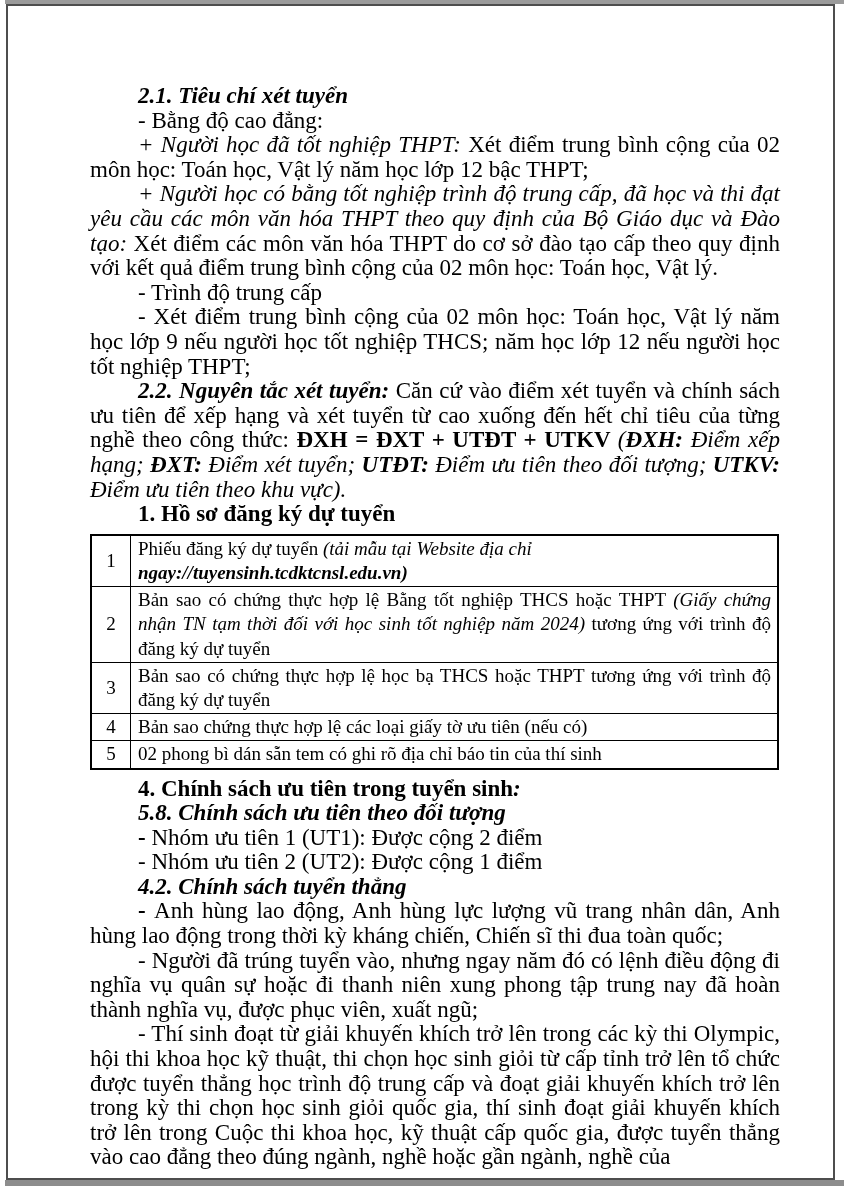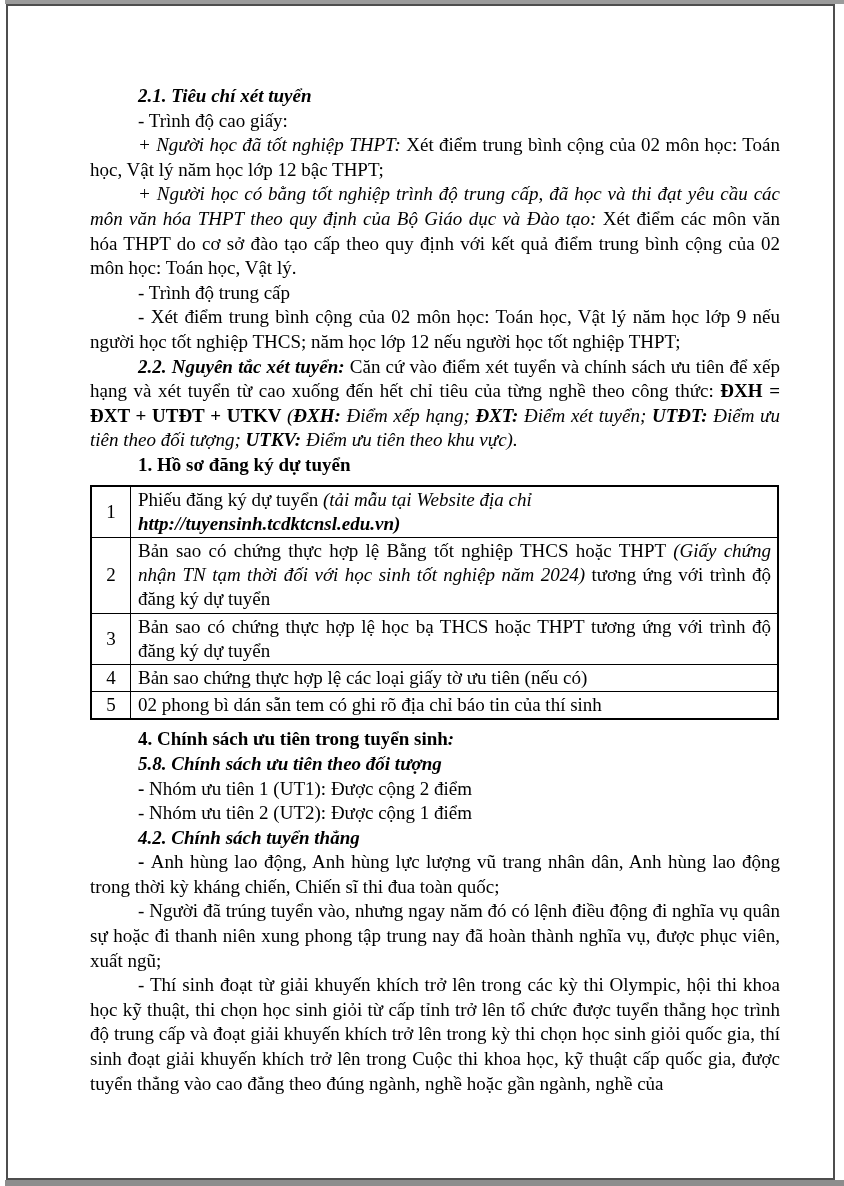--- a/index.html
+++ b/index.html
@@ -25,21 +25,21 @@
     background: #ffffff;
     border: 2px solid #4e4e4e;
   }
   .content {
     position: absolute; left: 82px; top: 78px; width: 690px;
   }
   .content p {
     margin: 0;
     text-indent: 48px;
     text-align: justify;
-    font-size: 19px;
+    font-size: 23px;
     line-height: 24.6px;
   }
   .rs-b  { font-weight: bold; }
   .rs-i  { font-style: italic; margin-top: 36px; }
   .rs-bi { font-weight: bold; font-style: italic; }
 
   table.dossier {
     border-collapse: collapse;
     width: 689px;
     table-layout: fixed;
@@ -65,33 +65,33 @@
 </head>
 <body>
 
 <div class="viewer">
   <div class="strip-top" style="background: rgb(155, 155, 155);"></div>
   <div class="strip-bottom" style="background: rgb(141, 141, 141);"></div>
   <div class="page" style="border-color: rgb(78, 78, 78);">
     <div class="content">
       <div id="before-table">
           <p><span class="rs-bi">2.1. Tiêu chí xét tuyển</span></p>
-          <p><span>- Trình độ cao giấy:</span></p>
+          <p><span>- Bằng độ cao đẳng:</span></p>
           <p><span class="rs-i">+ Người học đã tốt nghiệp THPT:</span><span> Xét điểm trung bình cộng của 02 môn học: Toán học, Vật lý năm học lớp 12 bậc THPT;</span></p>
           <p><span class="rs-i">+ Người học có bằng tốt nghiệp trình độ trung cấp, đã học và thi đạt yêu cầu các môn văn hóa THPT theo quy định của Bộ Giáo dục và Đào tạo:</span><span> Xét điểm các môn văn hóa THPT do cơ sở đào tạo cấp theo quy định với kết quả điểm trung bình cộng của 02 môn học: Toán học, Vật lý.</span></p>
           <p><span>- Trình độ trung cấp</span></p>
           <p><span>- Xét điểm trung bình cộng của 02 môn học: Toán học, Vật lý năm học lớp 9 nếu người học tốt nghiệp THCS; năm học lớp 12 nếu người học tốt nghiệp THPT;</span></p>
           <p><span class="rs-bi">2.2. Nguyên tắc xét tuyển:</span><span> Căn cứ vào điểm xét tuyển và chính sách ưu tiên để xếp hạng và xét tuyển từ cao xuống đến hết chỉ tiêu của từng nghề theo công thức: </span><span class="rs-b">ĐXH = ĐXT + UTĐT + UTKV </span><span class="rs-i">(</span><span class="rs-bi">ĐXH:</span><span class="rs-i"> Điểm xếp hạng; </span><span class="rs-bi">ĐXT:</span><span class="rs-i"> Điểm xét tuyển; </span><span class="rs-bi">UTĐT:</span><span class="rs-i"> Điểm ưu tiên theo đối tượng; </span><span class="rs-bi">UTKV:</span><span class="rs-i"> Điểm ưu tiên theo khu vực).</span></p>
           <p><span class="rs-b">1. Hồ sơ đăng ký dự tuyển</span></p>
         </div>
       <table class="dossier">
         <tbody id="dossier-body">
             <tr>
               <td class="num">1</td>
-              <td class="desc"><span>Phiếu đăng ký dự tuyển </span><span class="rs-i">(tải mẫu tại Website địa chỉ</span><br><span class="rs-bi">http://tuyensinh.tcdktcnsl.edu.vn)</span></td>
+              <td class="desc"><span>Phiếu đăng ký dự tuyển </span><span class="rs-i">(tải mẫu tại Website địa chỉ</span><br><span class="rs-bi">ngay://tuyensinh.tcdktcnsl.edu.vn)</span></td>
             </tr>
             <tr>
               <td class="num">2</td>
               <td class="desc"><span>Bản sao có chứng thực hợp lệ Bằng tốt nghiệp THCS hoặc THPT </span><span class="rs-i">(Giấy chứng nhận TN tạm thời đối với học sinh tốt nghiệp năm 2024)</span><span> tương ứng với trình độ đăng ký dự tuyển</span></td>
             </tr>
             <tr>
               <td class="num">3</td>
               <td class="desc"><span>Bản sao có chứng thực hợp lệ học bạ THCS hoặc THPT tương ứng với trình độ đăng ký dự tuyển</span></td>
             </tr>
             <tr>

